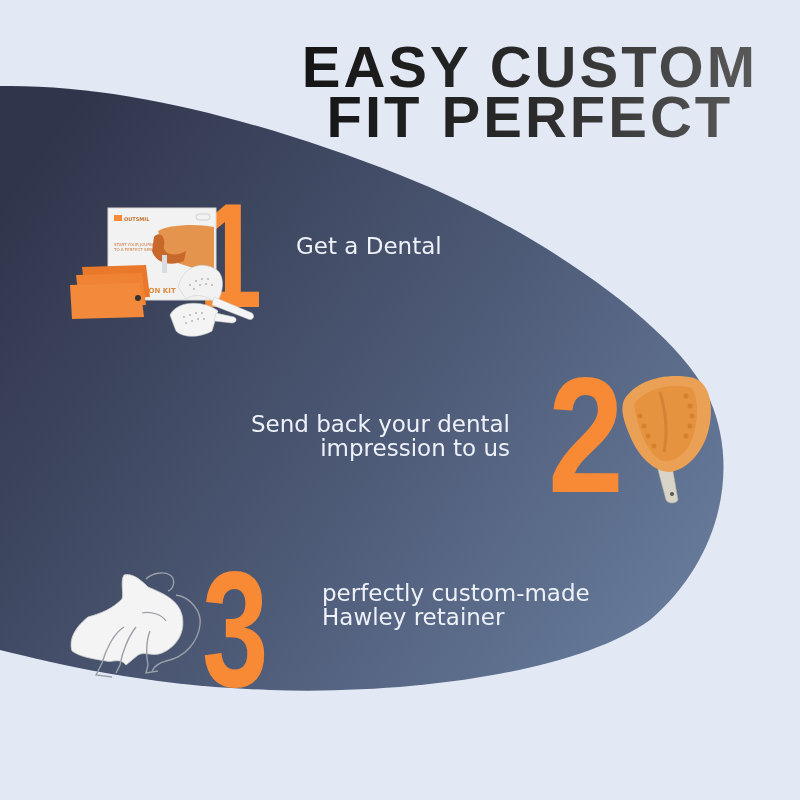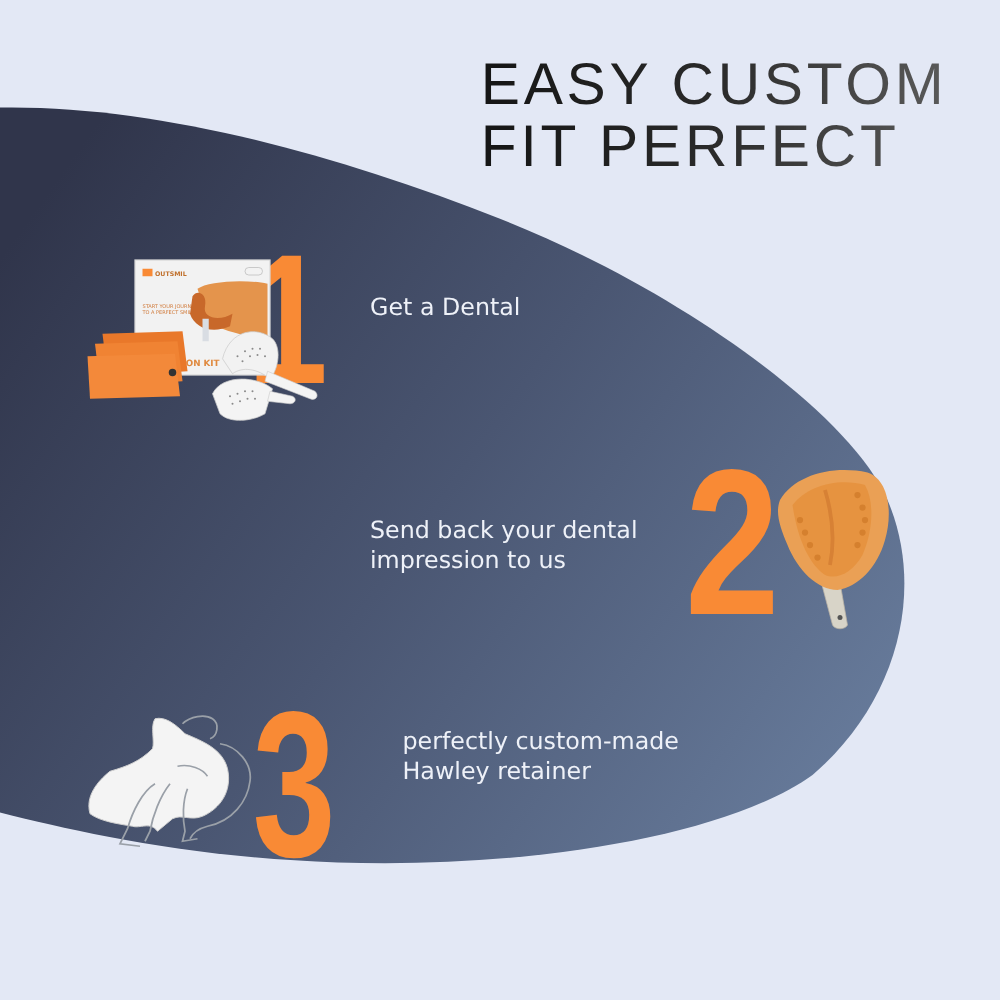--- a/index.html
+++ b/index.html
@@ -1,25 +1,25 @@
 <!DOCTYPE html>
 <html><head>
 <meta charset="utf-8">
 <style>
   html, body { margin: 0; padding: 0; }
   body { width: 800px; height: 800px; overflow: hidden; background: #e3e8f5; position: relative; font-family: "DejaVu Sans", sans-serif; }
   .canvas { position: absolute; left: 0; top: 0; width: 800px; height: 800px; }
   .blob { position: absolute; left: 0; top: 0; }
-  .title { position: absolute; right: 42px; top: 42px; text-align: left; font-family: "Liberation Sans", sans-serif; font-weight: 400; font-size: 47px; line-height: 50px; letter-spacing: 3px;
+  .title { position: absolute; right: 42px; top: 42px; text-align: center; font-family: "Liberation Sans", sans-serif; font-weight: 700; font-size: 58px; line-height: 50px; letter-spacing: 3px;
     background: linear-gradient(90deg, #151515 0%, #2a2a2a 50%, #5a5a5a 100%); -webkit-background-clip: text; background-clip: text; color: transparent; }
   .title div { white-space: nowrap; }
   .bignum { position: absolute; font-family: "Liberation Sans", sans-serif; font-weight: 700; color: #f98a35; transform-origin: left top; line-height: 1; }
-  .step-text { position: absolute; color: #eef1f8; font-family: "DejaVu Sans", sans-serif; font-size: 19px; line-height: 24px; }
+  .step-text { position: absolute; color: #eef1f8; font-family: "DejaVu Sans", sans-serif; font-size: 23px; line-height: 24px; }
   .step-text div { white-space: nowrap; }
-  .right { text-align: left; }
+  .right { text-align: right; }
   .product { position: absolute; }
 </style>
 </head>
 <body>
 
 <div class="canvas">
 
   <svg class="blob" width="800" height="800" viewBox="0 0 800 800">
     <defs>
       <linearGradient id="blobGrad" x1="0" y1="0.2" x2="1" y2="0.8">

